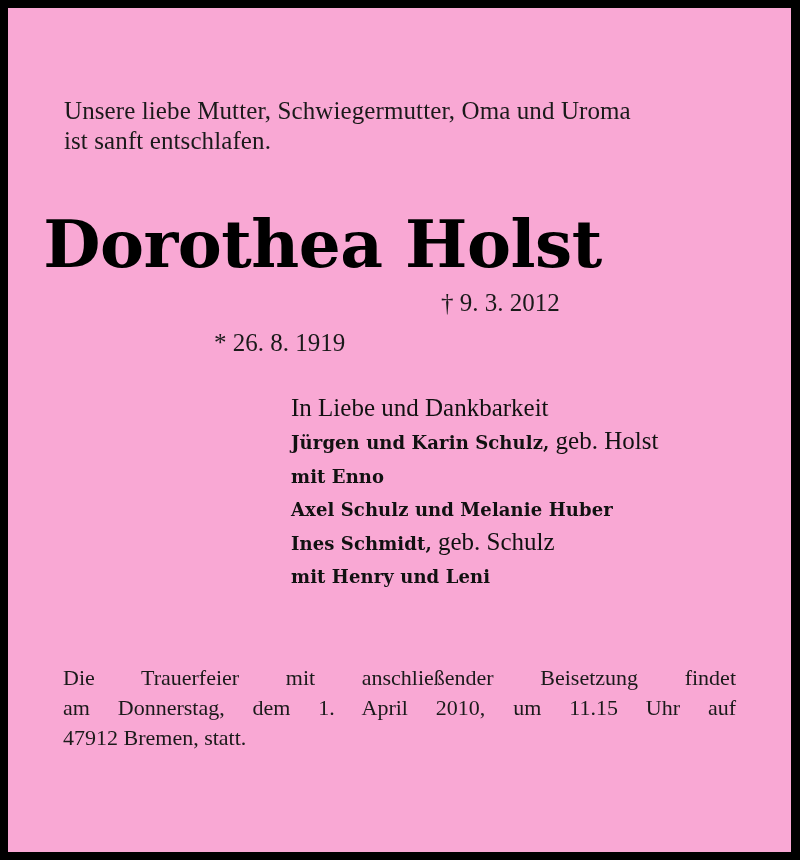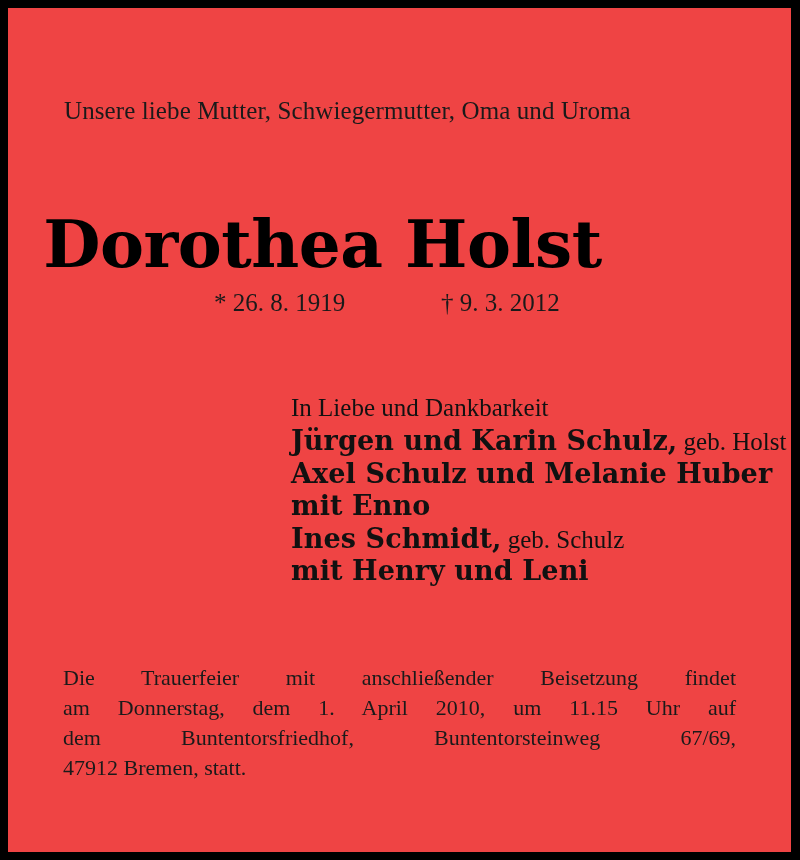--- a/index.html
+++ b/index.html
@@ -1,21 +1,21 @@
 <!DOCTYPE html>
 <html><head>
   <meta charset="utf-8">
   <style>
     html, body { margin: 0; padding: 0; background: #000; }
     body { width: 800px; height: 860px; position: relative; overflow: hidden; }
     .card {
       position: absolute;
       left: 8px; top: 8px;
       width: 783px; height: 844px;
-      background: #ef4444;
+      background: #f9a8d4;
       color: #111;
       font-family: "DejaVu Serif", "Liberation Serif", serif;
     }
     .intro {
       position: absolute;
       left: 56px; top: 88px;
       width: 690px;
       font-family: "Liberation Serif", "DejaVu Serif", serif;
       font-size: 25px;
       line-height: 30px;
@@ -37,33 +37,33 @@
     }
     .dates {
       position: absolute;
       top: 280px;
       left: 0; width: 783px;
       font-family: "Liberation Serif", "DejaVu Serif", serif;
       font-size: 25px;
       line-height: 30px;
       color: #1a1a1a;
     }
-    .dates .born { position: absolute; left: 206px; white-space: nowrap; }
+    .dates .born { position: absolute; left: 206px; white-space: nowrap; margin-top: 40px; }
     .dates .died { position: absolute; left: 433px; white-space: nowrap; }
     .family {
       position: absolute;
       left: 283px; top: 385px;
       width: 480px;
       font-family: "Liberation Serif", "DejaVu Serif", serif;
       font-size: 25px;
       color: #111;
     }
     .family .greeting { line-height: 30px; margin-bottom: 2px; white-space: nowrap; }
     .family .line { line-height: 31.5px; white-space: nowrap; }
-    .family .b { font-family: "DejaVu Serif", "Liberation Serif", serif; font-weight: bold; font-size: 27px; letter-spacing: 0.1px; }
+    .family .b { font-family: "DejaVu Serif", "Liberation Serif", serif; font-weight: bold; font-size: 18px; letter-spacing: 0.1px; }
     .family .n { font-size: 25px; }
     .service {
       position: absolute;
       left: 55px; top: 655px;
       width: 673px;
       font-family: "Liberation Serif", "DejaVu Serif", serif;
       font-size: 22px;
       line-height: 30px;
       color: #1a1a1a;
       text-align: justify;
@@ -72,48 +72,48 @@
     .service .ln { display: block; text-align: justify; text-align-last: justify; white-space: normal; }
     .service .ln.last { text-align-last: left; }
   </style>
 </head>
 <body>
 
 <div class="card">
 
   <div class="intro">
     <div>Unsere liebe Mutter, Schwiegermutter, Oma und Uroma</div>
+    <div>ist sanft entschlafen.</div>
   </div>
 
   <div class="name">Dorothea Holst</div>
 
   <div class="dates">
     <span class="born">* 26. 8. 1919</span>
     <span class="died">† 9. 3. 2012</span>
   </div>
 
   <div class="family">
     <div class="greeting">In Liebe und Dankbarkeit</div>
     <div class="line">
       <span class="b">Jürgen und Karin Schulz,</span><span class="n"> geb. Holst</span>
     </div>
     <div class="line">
-      <span class="b">Axel Schulz und Melanie Huber</span><span class="n"></span>
+      <span class="b">mit Enno</span><span class="n"></span>
     </div>
     <div class="line">
-      <span class="b">mit Enno</span><span class="n"></span>
+      <span class="b">Axel Schulz und Melanie Huber</span><span class="n"></span>
     </div>
     <div class="line">
       <span class="b">Ines Schmidt,</span><span class="n"> geb. Schulz</span>
     </div>
     <div class="line">
       <span class="b">mit Henry und Leni</span><span class="n"></span>
     </div>
   </div>
 
   <div class="service">
     <span class="ln">Die Trauerfeier mit anschließender Beisetzung findet</span>
     <span class="ln">am Donnerstag, dem 1. April 2010, um 11.15 Uhr auf</span>
-    <span class="ln">dem Buntentorsfriedhof, Buntentorsteinweg 67/69,</span>
     <span class="ln last">47912 Bremen, statt.</span>
   </div>
 
 </div>
 
 </body></html>

